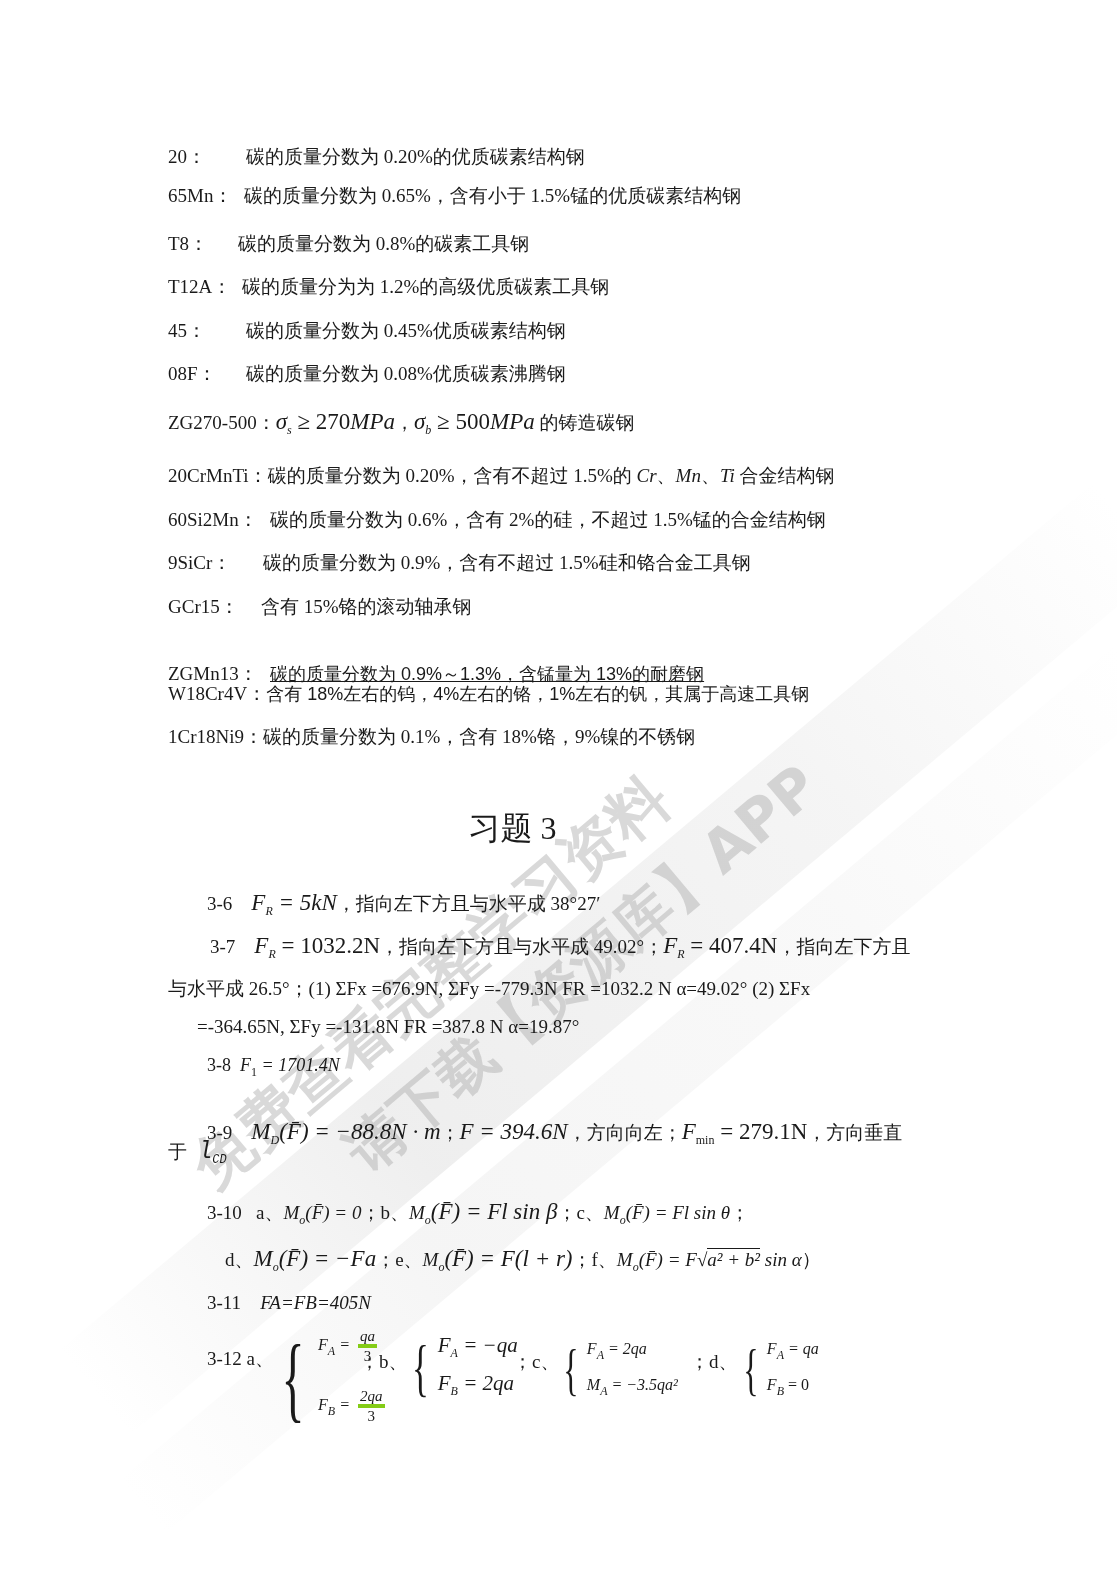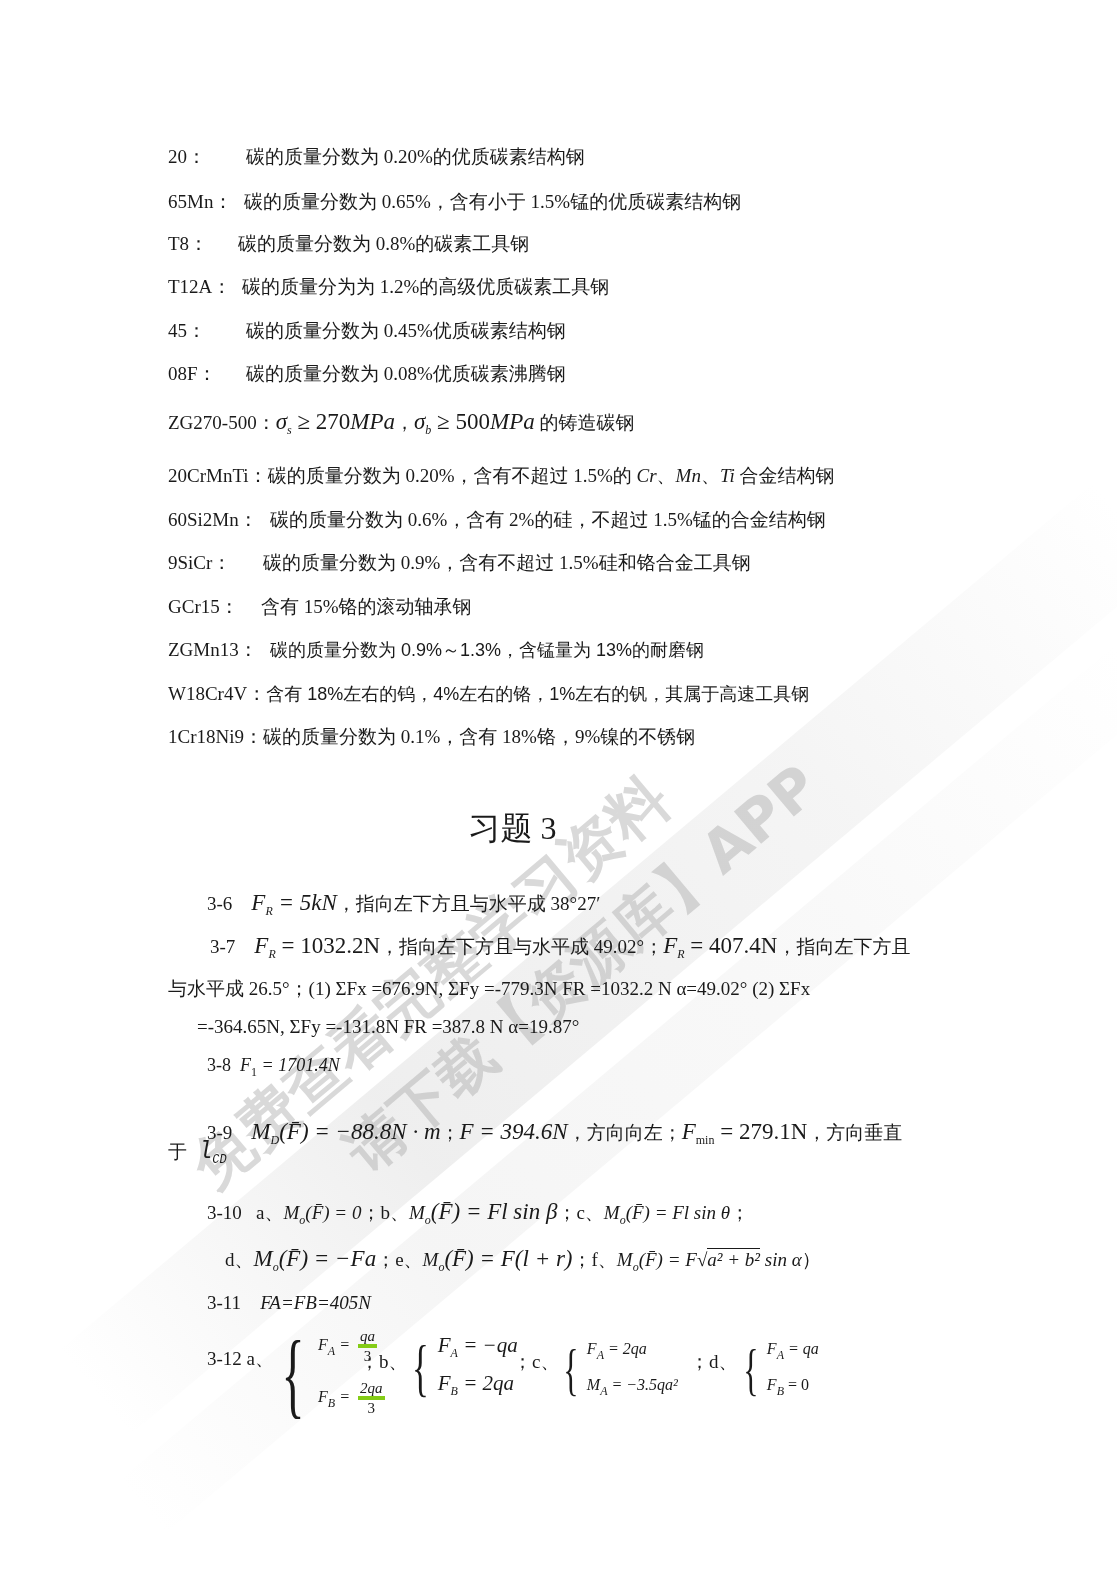--- a/index.html
+++ b/index.html
@@ -33,21 +33,21 @@
 <div class="watermark">
   <div class="wm-band" style="left:60px;top:1350px;width:1350px;height:110px;"></div>
   <div class="wm-band" style="left:120px;top:1480px;width:1300px;height:70px;opacity:0.6;"></div>
   <div class="wm-text" style="left:175px;top:1145px;font-size:60px;">免费查看完整学习资料</div>
   <div class="wm-text" style="left:330px;top:1130px;font-size:58px;">请下载【资源库】APP</div>
 </div>
 
 <div class="line" style="top:145px;">
   <span class="key" style="width:78px;">20：</span><span>碳的质量分数为 0.20%的优质碳素结构钢</span>
 </div>
-<div class="line" style="top:190px;">
+<div class="line" style="top:184px;">
   <span class="key" style="width:76px;">65Mn：</span><span>碳的质量分数为 0.65%，含有小于 1.5%锰的优质碳素结构钢</span>
 </div>
 <div class="line" style="top:232px;">
   <span class="key" style="width:70px;">T8：</span><span>碳的质量分数为 0.8%的碳素工具钢</span>
 </div>
 <div class="line" style="top:275px;">
   <span class="key" style="width:74px;">T12A：</span><span>碳的质量分为为 1.2%的高级优质碳素工具钢</span>
 </div>
 <div class="line" style="top:319px;">
   <span class="key" style="width:78px;">45：</span><span>碳的质量分数为 0.45%优质碳素结构钢</span>
@@ -63,21 +63,21 @@
 </div>
 <div class="line" style="top:508px;">
   <span class="key" style="width:102px;">60Si2Mn：</span><span>碳的质量分数为 0.6%，含有 2%的硅，不超过 1.5%锰的合金结构钢</span>
 </div>
 <div class="line" style="top:551px;">
   <span class="key" style="width:95px;">9SiCr：</span><span>碳的质量分数为 0.9%，含有不超过 1.5%硅和铬合金工具钢</span>
 </div>
 <div class="line" style="top:595px;">
   <span class="key" style="width:93px;">GCr15：</span><span>含有 15%铬的滚动轴承钢</span>
 </div>
-<div class="line" style="top:638px;">
+<div class="line" style="top:662px;text-decoration:underline;">
   <span class="key" style="width:102px;">ZGMn13：</span><span class="sans">碳的质量分数为 0.9%～1.3%，含锰量为 13%的耐磨钢</span>
 </div>
 <div class="line" style="top:682px;">
   <span>W18Cr4V：</span><span class="sans">含有 18%左右的钨，4%左右的铬，1%左右的钒，其属于高速工具钢</span>
 </div>
 <div class="line" style="top:725px;font-family:Liberation Serif, serif;">
   <span>1Cr18Ni9：</span><span>碳的质量分数为 0.1%，含有 18%铬，9%镍的不锈钢</span>
 </div>
 
 <div class="title">习题 3</div>
@@ -122,21 +122,21 @@
 
 <div class="line" style="left:207px;top:1347px;">3-12 a、</div>
 
 <div class="brace-block" style="left:270px;top:1322px;">
   <span class="brace brace-tall">{</span>
   <div class="eqs" style="font-size:16px;">
     <div style="line-height:46px;"><span>F</span><span class="sub">A</span> = <span class="frac">
           <span class="num">qa</span>
           <span style="font-style:normal;">3</span>
         </span></div>
-    <div style="line-height:46px;"><span>F</span><span class="sub">B</span> = <span class="frac">
+    <div style="line-height:46px;margin-top:8px;"><span>F</span><span class="sub">B</span> = <span class="frac">
           <span class="num">2qa</span>
           <span style="font-style:normal;">3</span>
         </span></div>
   </div>
 </div>
 
 <div class="sep" style="left:360px;top:1349px;">；b、</div>
 <div class="brace-block" style="left:405px;top:1330px;">
   <span class="brace">{</span>
   <div class="eqs" style="font-size:21px;">

